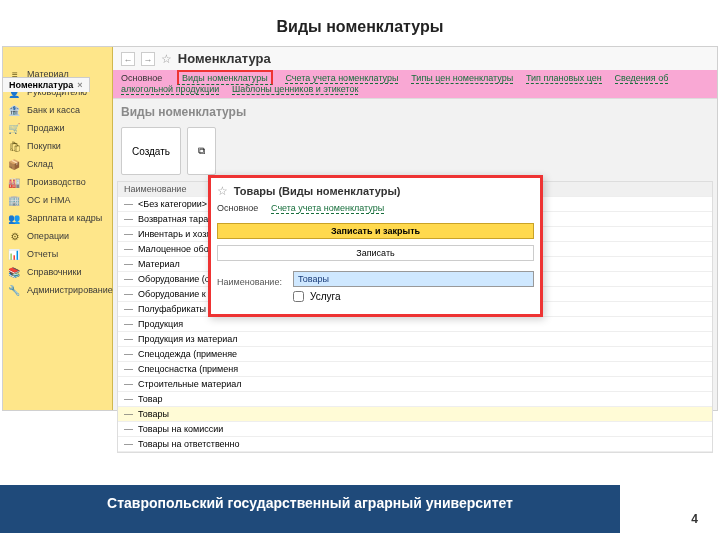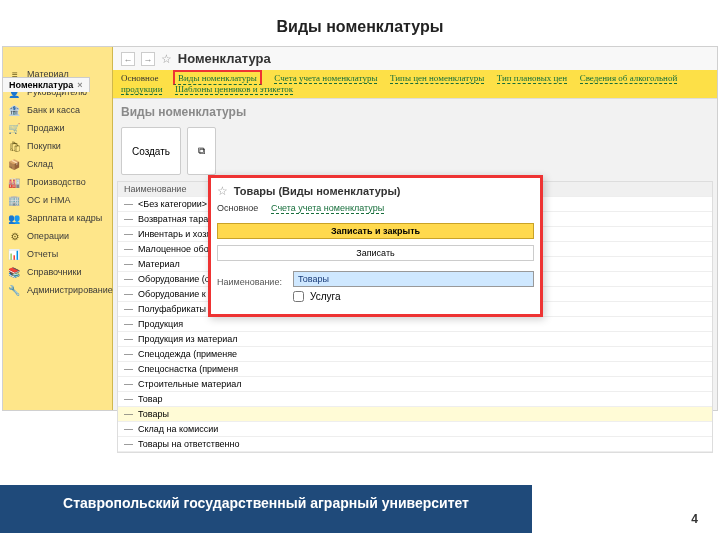--- a/index.html
+++ b/index.html
@@ -91,23 +91,22 @@
     color: #888;
   }
   .star { color: #999; font-size: 12px; }
   .page-title {
     font-size: 13px;
     font-weight: bold;
     color: #333;
   }
   .link-bar {
     padding: 2px 8px 4px 8px;
-    background: #fde047;
+    background: #f9a8d4;
     border-bottom: 1px solid #ddd;
-    font-family: Liberation Serif, serif;
   }
   .link-bar span, .dialog-links span {
     font-size: 9px;
     color: #166e3b;
     margin-right: 10px;
     border-bottom: 1px dashed #166e3b;
     cursor: pointer;
   }
   .link-bar .current {
     color: #333;
@@ -212,21 +211,21 @@
     padding: 2px 4px;
     border: 1px solid #999;
     background: #cfe8ff;
     color: #1a3c7a;
   }
   .chk { width: 11px; height: 11px; }
   .footer-bar {
     position: absolute;
     top: 485px;
     left: 0;
-    width: 532px;
+    width: 620px;
     background: #1f4a7a;
     color: #fff;
     font-size: 14px;
     text-align: center;
     padding: 10px 8px;
     height: 48px;
     line-height: 16px;
     font-weight: bold;
   }
   .page-num {
@@ -385,21 +384,21 @@
       <div class="list-item">
           <span class="ic">—</span>
           <span>Товар</span>
         </div>
       <div class="list-item selected">
           <span class="ic">—</span>
           <span>Товары</span>
         </div>
       <div class="list-item">
           <span class="ic">—</span>
-          <span>Склад на комиссии</span>
+          <span>Товары на комиссии</span>
         </div>
       <div class="list-item">
           <span class="ic">—</span>
           <span>Товары на ответственно</span>
         </div>
     </div>
 
     <div class="dialog">
       <div class="dialog-inner">
         <div class="dialog-head">

